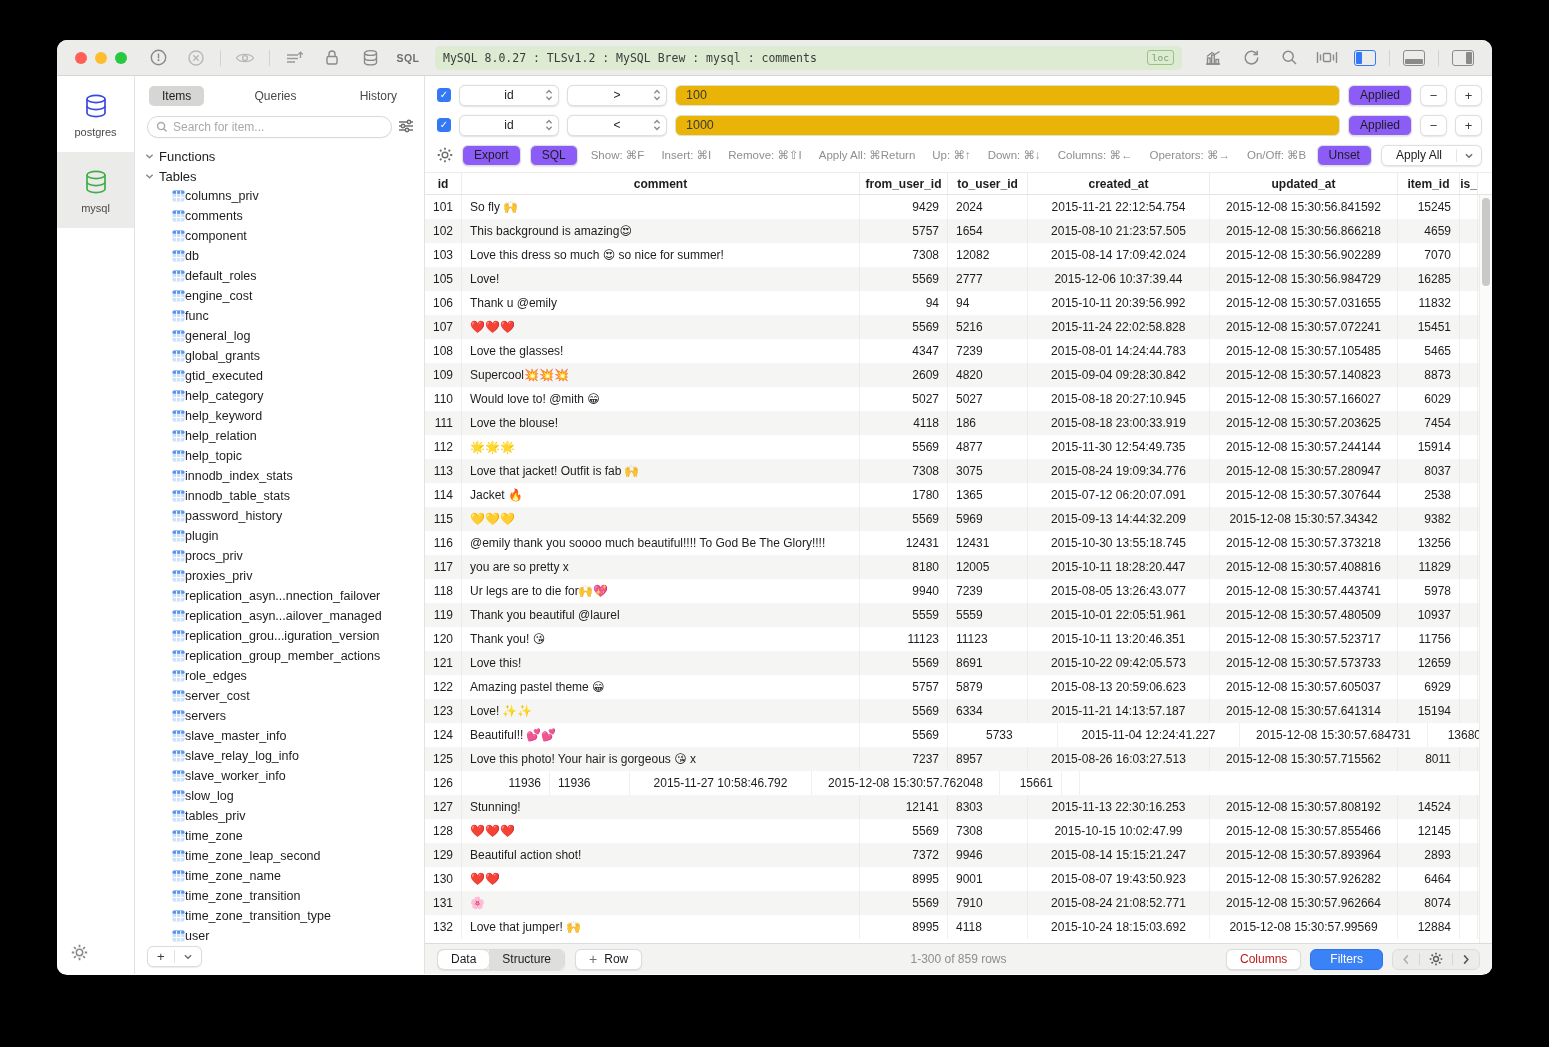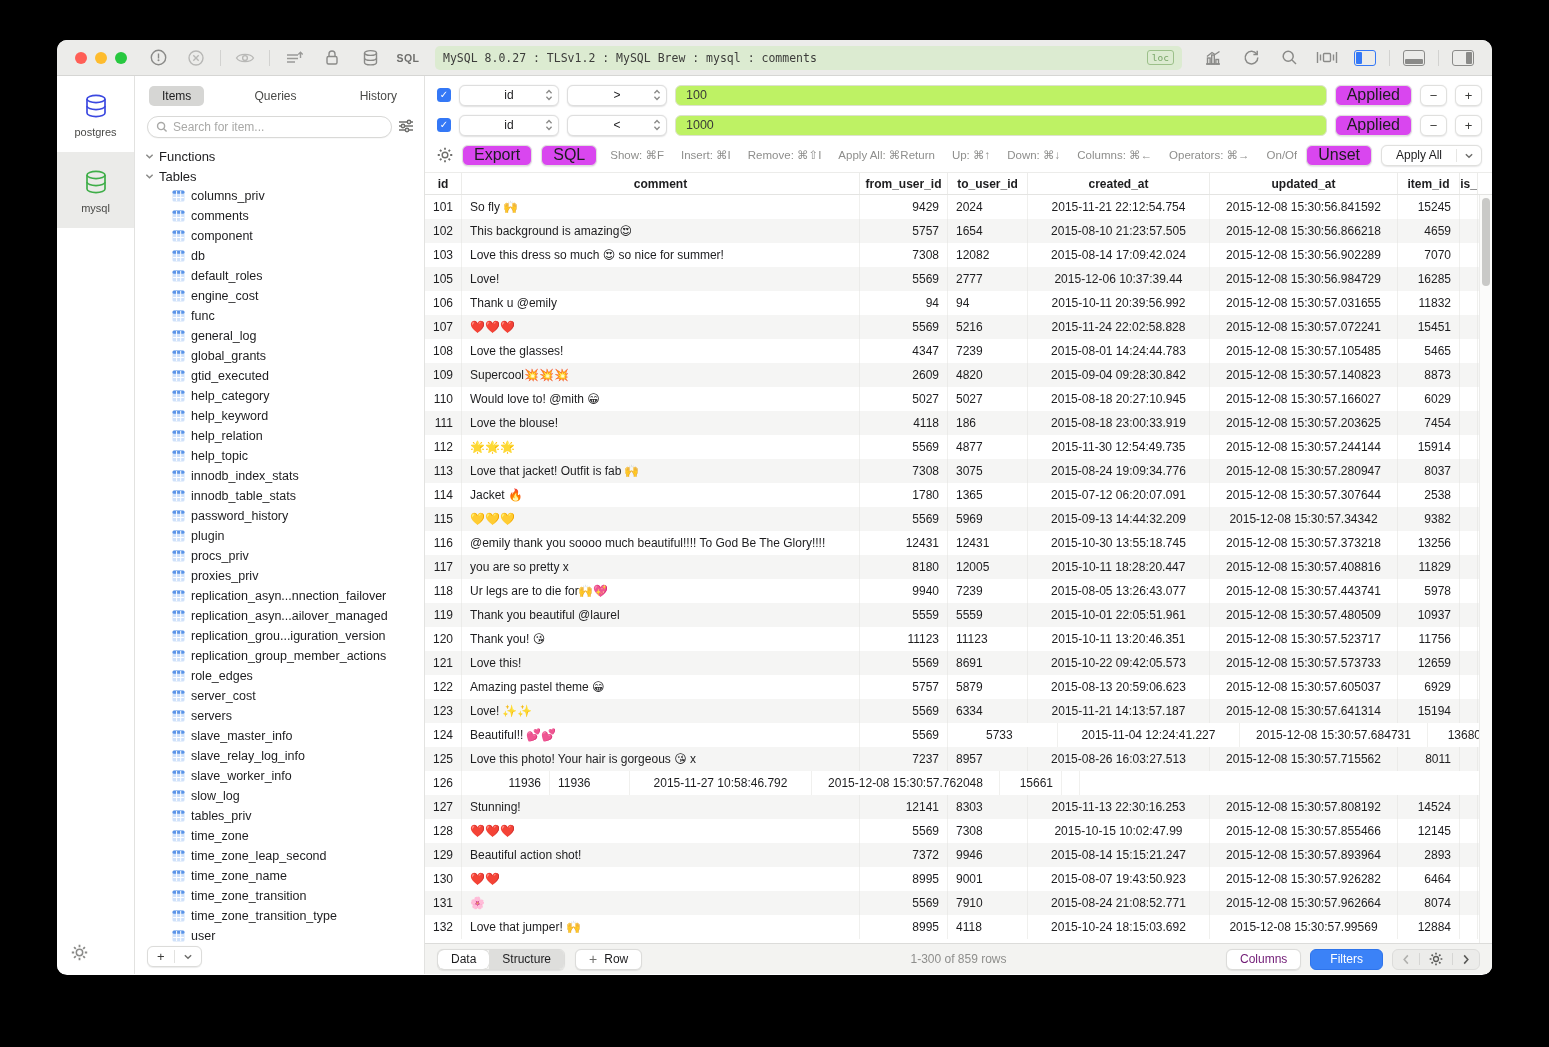--- a/index.html
+++ b/index.html
@@ -46,41 +46,41 @@
   .side-tabs { display:flex; align-items:center; justify-content:space-between; padding:10px 14px 4px; }
   .side-tab { font-size:12px; color:#4a4a48; padding:3px 13px; border-radius:5px; }
   .side-tab.active { background:#d6d6d4; color:#1d1d1f; }
   .search-row { display:flex; align-items:center; gap:6px; padding:6px 10px 4px 12px; }
   .search-field { flex:1; height:22px; background:#fff; border:1px solid #d9d9d7; border-radius:11px;
                   display:flex; align-items:center; gap:5px; padding:0 8px; box-shadow:0 .5px 1px rgba(0,0,0,.06); }
   .search-ph { font-size:12px; color:#a9a9a7; }
   .filter-btn { border:none; background:transparent; }
   .tree { flex:1; overflow:hidden; padding:4px 0 0 10px; }
   .tree-group { display:flex; align-items:center; gap:5px; font-size:13px; color:#1d1d1f; height:20px; }
-  .tree-item { display:flex; align-items:center; gap:6px; font-size:12.5px; color:#1d1d1f; height:20px; padding-left:27px; white-space:nowrap; }
+  .tree-item { display:flex; align-items:center; font-size:12.5px; color:#1d1d1f; height:20px; padding-left:27px; white-space:nowrap; }
   .side-bottom { height:32px; display:flex; align-items:center; padding:0 0 4px 12px; }
   .add-split { display:flex; align-items:center; height:21px; background:#fff; border:1px solid #dcdcda; border-radius:6px;
                box-shadow:0 .5px 1px rgba(0,0,0,.08); font-size:13px; color:#3a3a38; }
   .add-split .plus { padding:0 9px; }
   .add-split .split-div { width:1px; height:13px; background:#e2e2e0; }
   .add-split .chev { padding:0 8px; display:flex; }
 
   
   .content { flex:1; display:flex; flex-direction:column; background:#fff; min-width:0; }
   .filters { padding:8px 10px 6px 12px; }
   .frow { display:flex; align-items:center; gap:8px; height:22px; margin-bottom:8px; }
   .checkbox { width:14px; height:14px; background:#3478f6; border-radius:3.5px; display:flex; align-items:center; justify-content:center;
               color:#fff; font-size:10px; line-height:1; }
   .fselect { width:100px; height:21px; background:#fff; border:1px solid #dedede; border-radius:6px; box-shadow:0 .5px 1.5px rgba(0,0,0,.12);
              display:flex; align-items:center; justify-content:center; gap:4px; font-size:12px; color:#1d1d1f; position:relative; }
   .fselect .updown { position:absolute; right:5px; display:flex; }
-  .fvalue { flex:1; height:21px; background:#bef264; border:1px solid #dde2cd; border-radius:6px; display:flex; align-items:center;
+  .fvalue { flex:1; height:21px; background:#eab308; border:1px solid #dde2cd; border-radius:6px; display:flex; align-items:center;
             padding:0 10px; font-size:12.5px; color:#3a3a38; }
-  .pillbtn { height:21px; background:#d946ef; border:1px solid #e0e0de; border-radius:6px; box-shadow:0 .5px 1.5px rgba(0,0,0,.1);
-             font-size:16px; color:#1d1d1f; padding:0 11px; font-family:inherit; }
+  .pillbtn { height:21px; background:#8b5cf6; border:1px solid #e0e0de; border-radius:6px; box-shadow:0 .5px 1.5px rgba(0,0,0,.1);
+             font-size:12px; color:#1d1d1f; padding:0 11px; font-family:inherit; }
   .sqbtn { width:27px; height:21px; background:#fff; border:1px solid #e0e0de; border-radius:6px; box-shadow:0 .5px 1.5px rgba(0,0,0,.1);
            font-size:13px; color:#3a3a38; }
   .frow.actions { margin-bottom:0; gap:9px; }
   .hints { flex:1; display:flex; gap:17px; overflow:hidden; white-space:nowrap; padding-left:4px; }
   .hint { font-size:11.5px; color:#8e8e8c; }
   .applyall { display:flex; align-items:center; height:21px; background:#fff; border:1px solid #e0e0de; border-radius:6px;
               box-shadow:0 .5px 1.5px rgba(0,0,0,.1); font-size:12px; color:#1d1d1f; }
   .applyall .aa-label { padding:0 14px; }
   .applyall .split-div { width:1px; height:13px; background:#e6e6e4; }
   .applyall .chev { padding:0 7px; display:flex; }
@@ -104,21 +104,21 @@
 
   
   .statusbar { height:31px; background:#f3f3f1; border-top:1px solid #dcdcda; display:flex; align-items:center; padding:0 12px; position:relative; }
   .seg { display:flex; height:21px; border-radius:6px; overflow:hidden; border:1px solid #dcdcda; box-shadow:0 .5px 1px rgba(0,0,0,.08); }
   .seg .seg-btn { font-size:12px; color:#1d1d1f; padding:0 13px; display:flex; align-items:center; background:#dededc; border:none; font-family:inherit; }
   .seg .seg-btn.on { background:#fff; border-radius:6px; box-shadow:0 0 0 .5px #d0d0ce; }
   .addrow { margin-left:10px; height:21px; display:flex; align-items:center; gap:7px; background:#fff; border:1px solid #dcdcda;
             border-radius:6px; padding:0 13px; font-size:12px; color:#1d1d1f; box-shadow:0 .5px 1px rgba(0,0,0,.08); }
   .rows-info { position:absolute; left:50%; transform:translateX(-50%); font-size:12px; color:#8e8e8c; }
   .sb-right { margin-left:auto; display:flex; align-items:center; gap:9px; }
-  .btn-plain { height:21px; background:#fff; border:1px solid #dcdcda; border-radius:6px; font-size:12px; color:#701a75;
+  .btn-plain { height:21px; background:#fff; border:1px solid #dcdcda; border-radius:6px; font-size:12px; color:#b91c1c;
                padding:0 13px; box-shadow:0 .5px 1px rgba(0,0,0,.08); font-family:inherit; }
   .btn-blue { height:21px; background:#3b82f7; border:1px solid #2f74ea; border-radius:6px; font-size:12px; color:#fff;
               padding:0 19px; font-family:inherit; }
   .nav-seg { display:flex; align-items:center; height:21px; background:#ececea; border:1px solid #dcdcda; border-radius:6px; }
   .nav-seg .nav-btn { border:none; background:transparent; padding:0 9px; display:flex; align-items:center; }
   .nav-seg .split-div { width:1px; height:12px; background:#d6d6d4; }
 </style>
 </head>
 <body>
 

